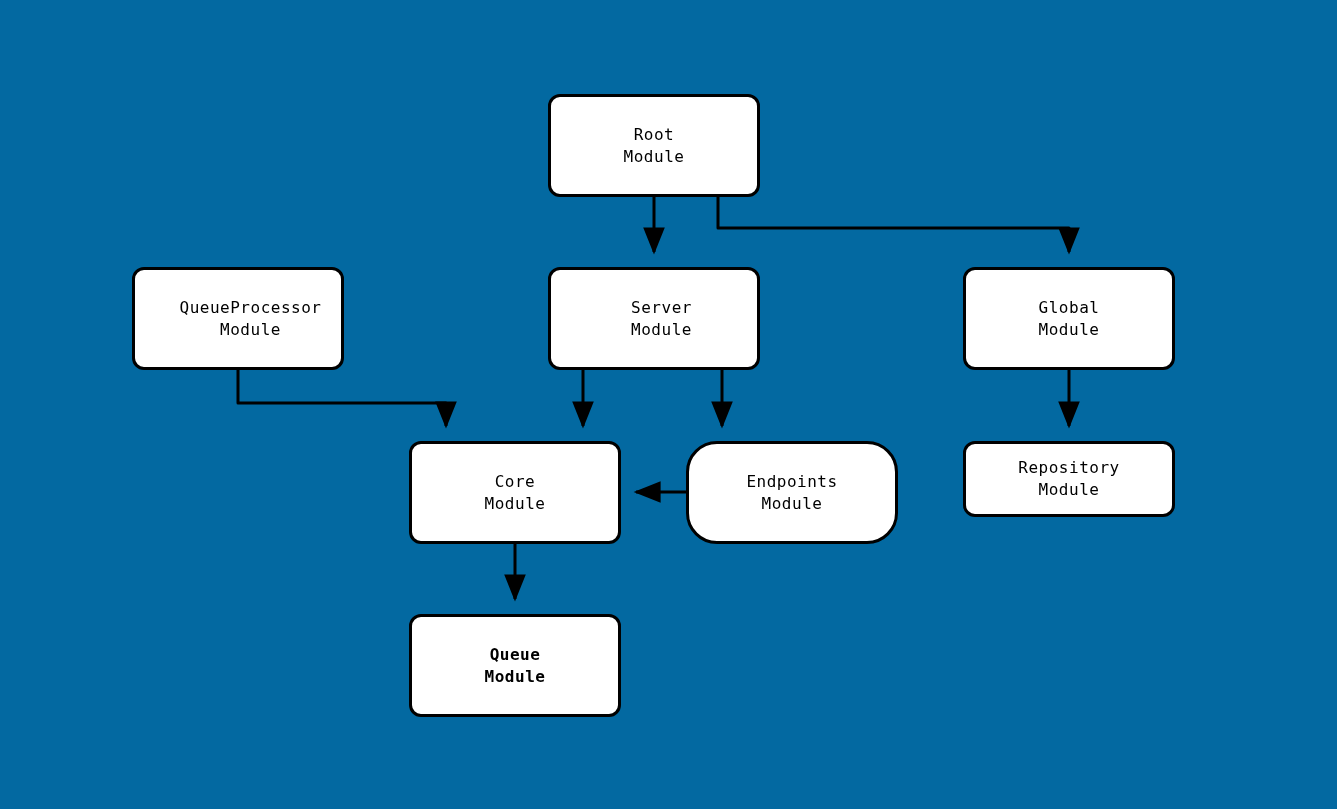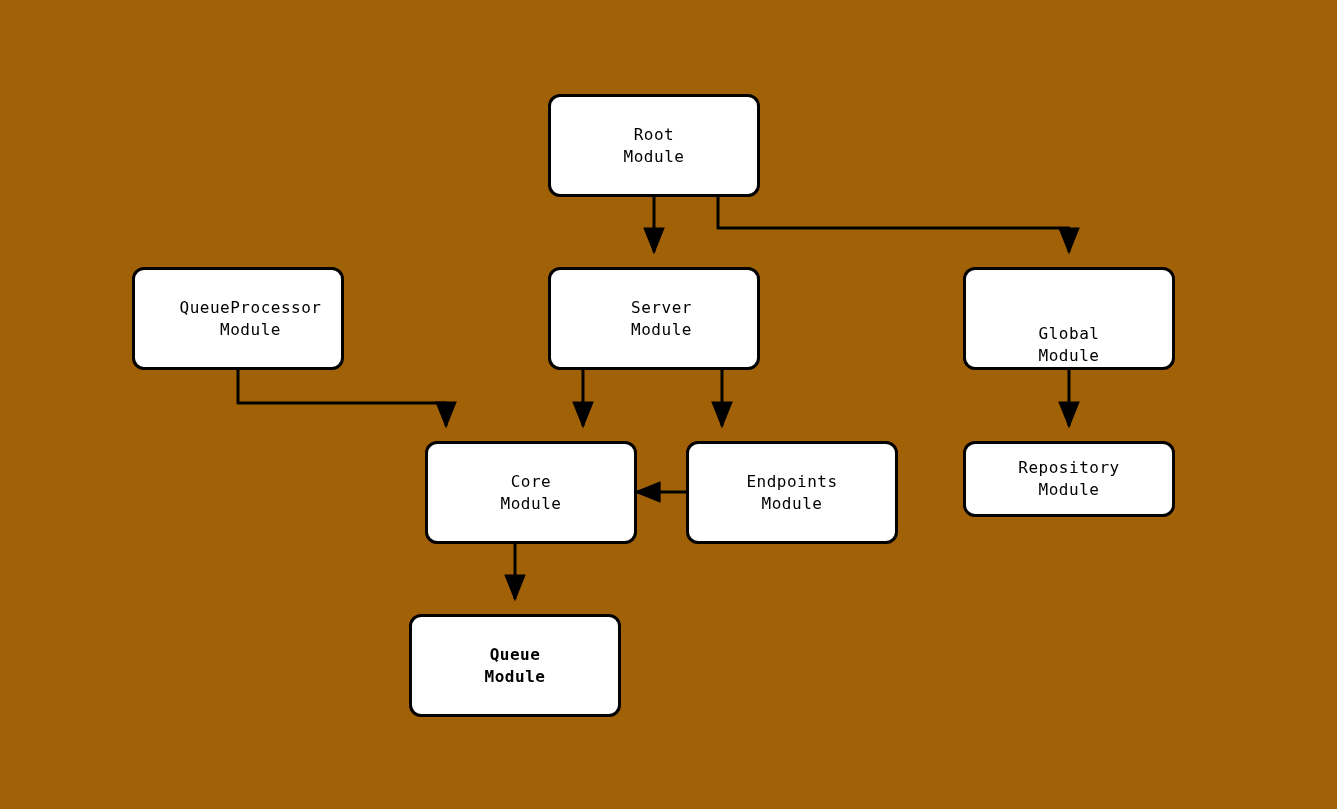--- a/index.html
+++ b/index.html
@@ -4,21 +4,21 @@
 <style>
   html, body {
     margin: 0;
     padding: 0;
     background: #ffffff;
   }
   #canvas {
     position: relative;
     width: 1337px;
     height: 809px;
-    background: #a16207;
+    background: #0369a1;
     overflow: hidden;
     font-family: "DejaVu Sans Mono", monospace;
   }
   #edges {
     position: absolute;
     left: 0;
     top: 0;
     width: 1337px;
     height: 809px;
   }
@@ -96,31 +96,31 @@
   <div class="node" style="left:132px; top:267px; width:212px; height:103px;padding-left:25px;">
     <span class="node-label">QueueProcessor
 Module</span>
   </div>
 
   <div class="node" style="left:548px; top:267px; width:212px; height:103px;padding-left:15px;">
     <span class="node-label">Server
 Module</span>
   </div>
 
-  <div class="node" style="left:963px; top:267px; width:212px; height:103px;align-items:flex-end;">
+  <div class="node" style="left:963px; top:267px; width:212px; height:103px;">
     <span class="node-label">Global
 Module</span>
   </div>
 
-  <div class="node" style="left:409px; top:441px; width:212px; height:103px;margin-left:16px;">
+  <div class="node" style="left:409px; top:441px; width:212px; height:103px;">
     <span class="node-label">Core
 Module</span>
   </div>
 
-  <div class="node" style="left:686px; top:441px; width:212px; height:103px;">
+  <div class="node" style="left:686px; top:441px; width:212px; height:103px;border-radius:31px;">
     <span class="node-label">Endpoints
 Module</span>
   </div>
 
   <div class="node" style="left:963px; top:441px; width:212px; height:76px;">
     <span class="node-label">Repository
 Module</span>
   </div>
 
   <div class="node" style="left:409px; top:614px; width:212px; height:103px;font-weight:bold;">

